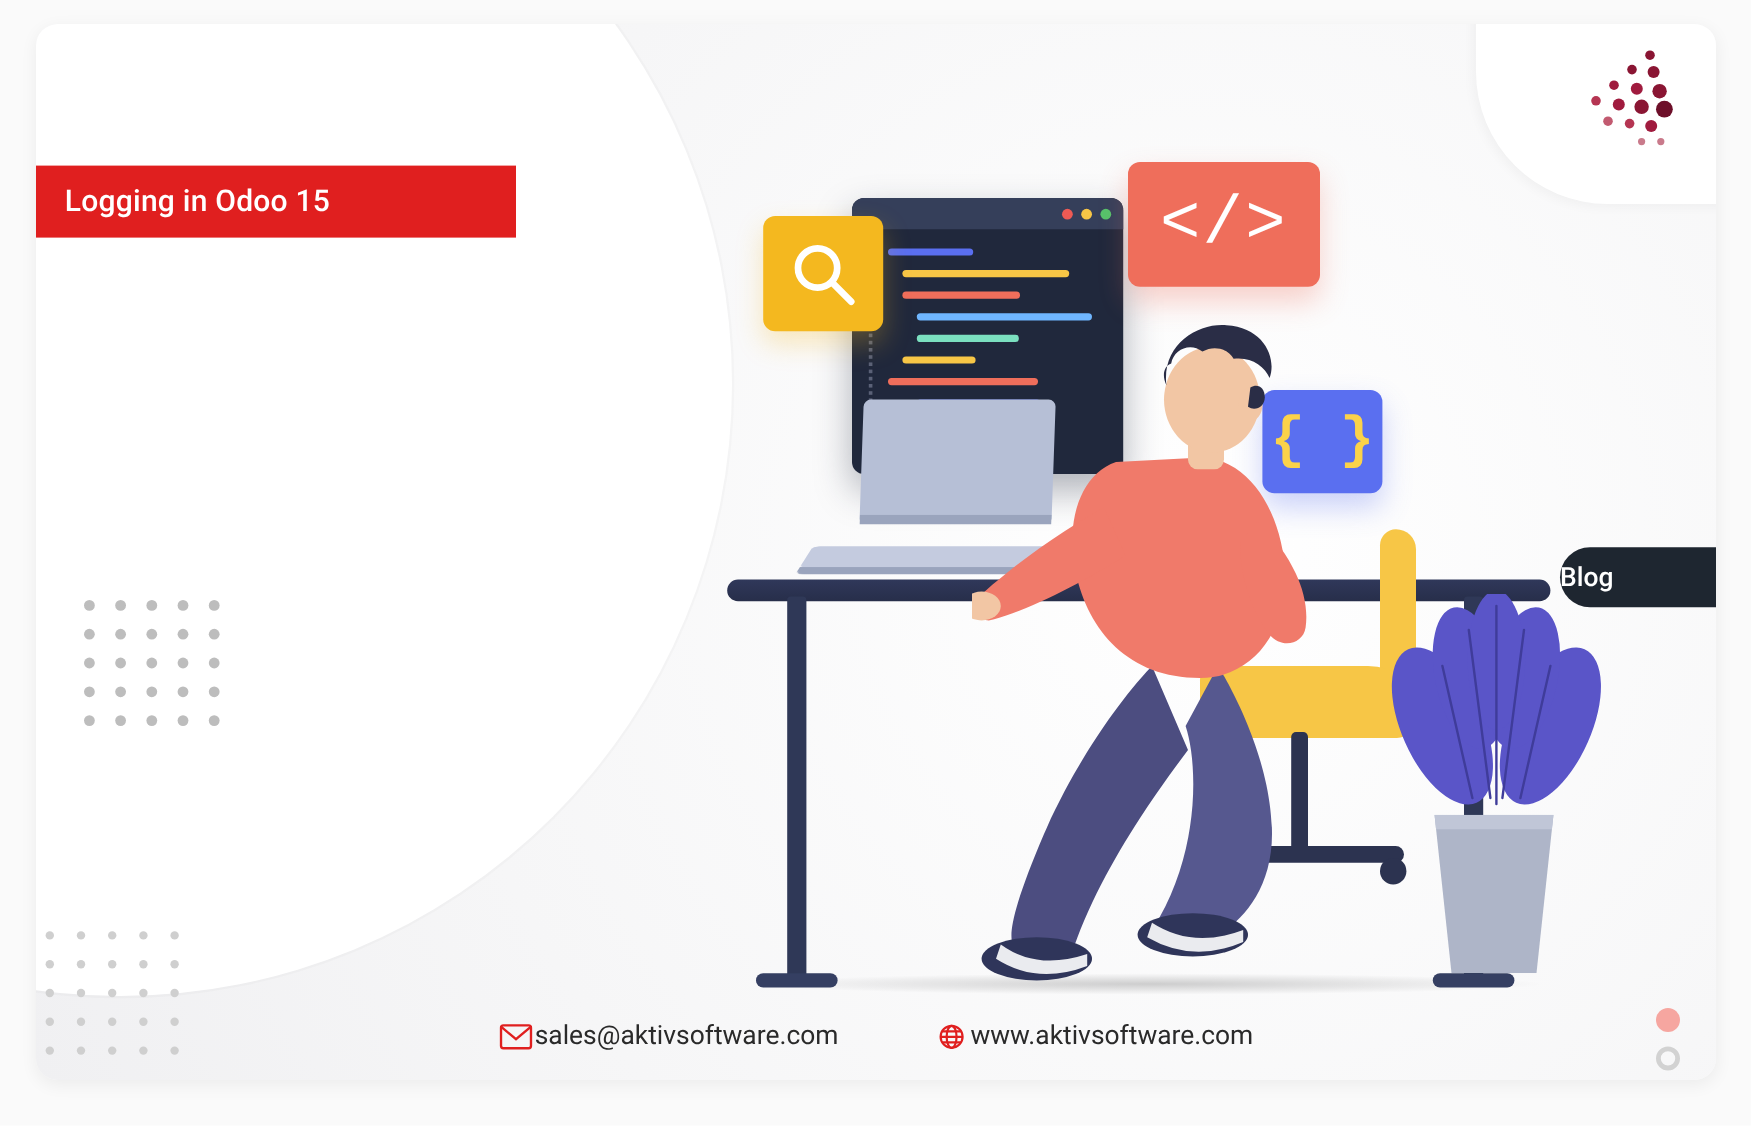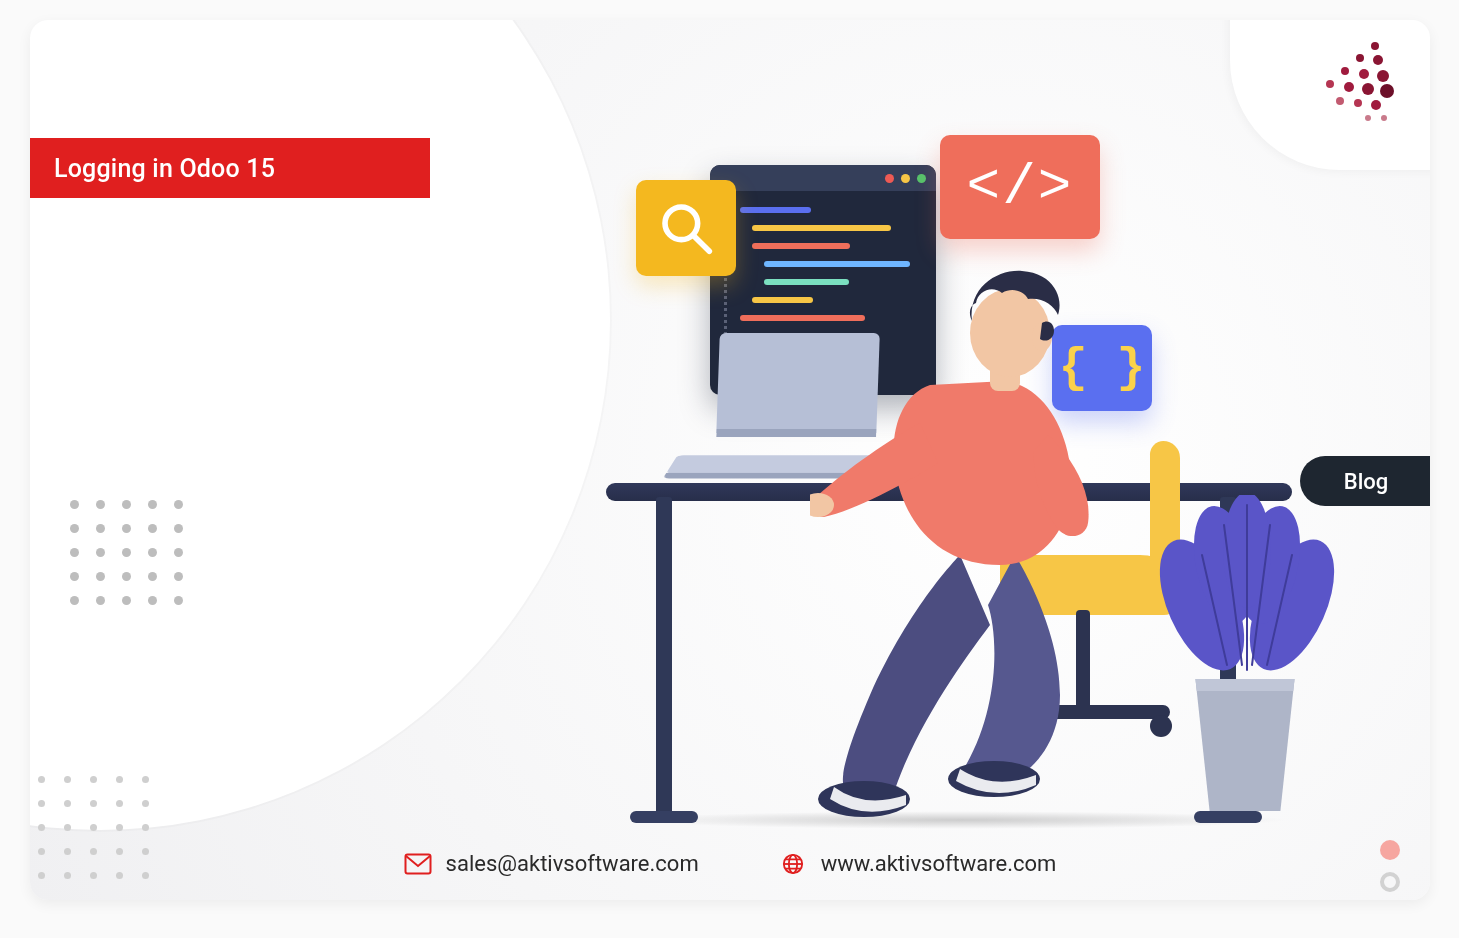--- a/index.html
+++ b/index.html
@@ -122,41 +122,41 @@
     right: -2px;
     top: 436px;
     width: 132px;
     height: 50px;
     background: #1e2630;
     color: #fff;
     font-size: 22px;
     font-weight: 500;
     display: flex;
     align-items: center;
-    justify-content: center;
+    justify-content: flex-start;
     border-top-left-radius: 26px;
     border-bottom-left-radius: 26px;
   }
 
   
   .contact {
     position: absolute;
     left: 0; right: 0;
     bottom: 24px;
     display: flex;
     justify-content: center;
     gap: 80px;
     align-items: center;
     font-size: 22px;
     color: #2a2a2a;
   }
   .contact-item {
     display: inline-flex;
     align-items: center;
-    gap: 14px;
+    gap: 2px;
   }
   .contact-item svg { width: 28px; height: 22px; }
 
   
   .illus {
     position: absolute;
     left: 560px;
     top: 115px;
     width: 710px;
     height: 660px;

